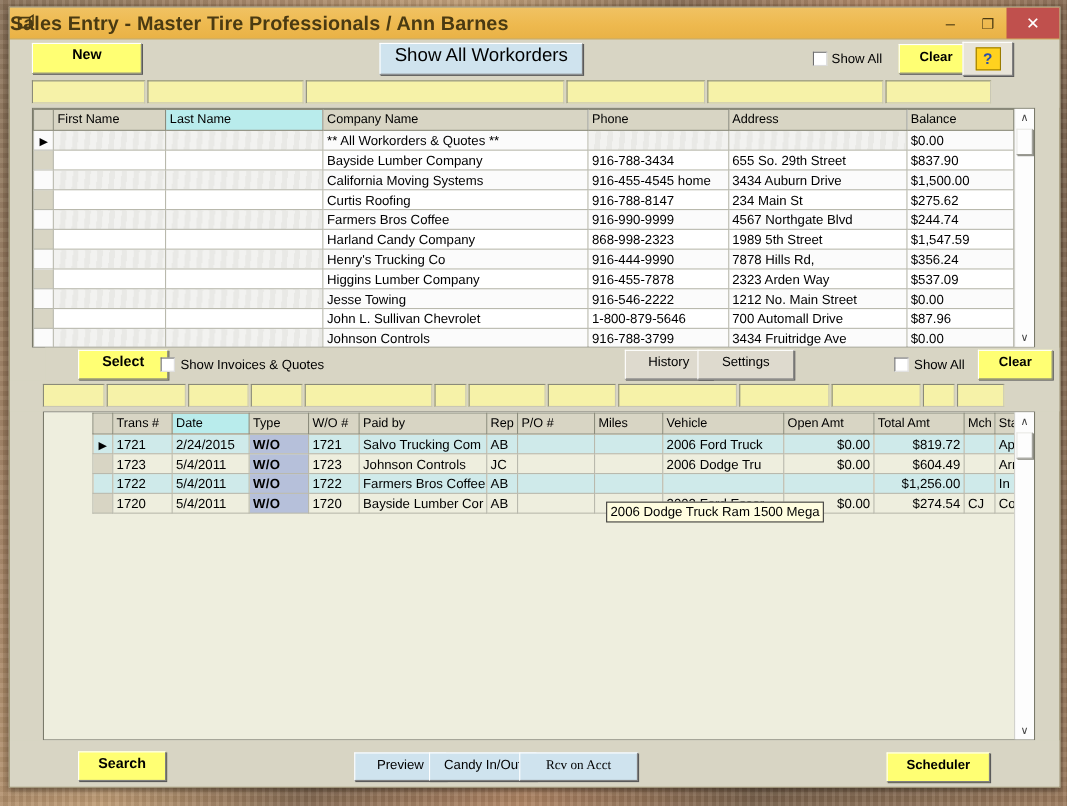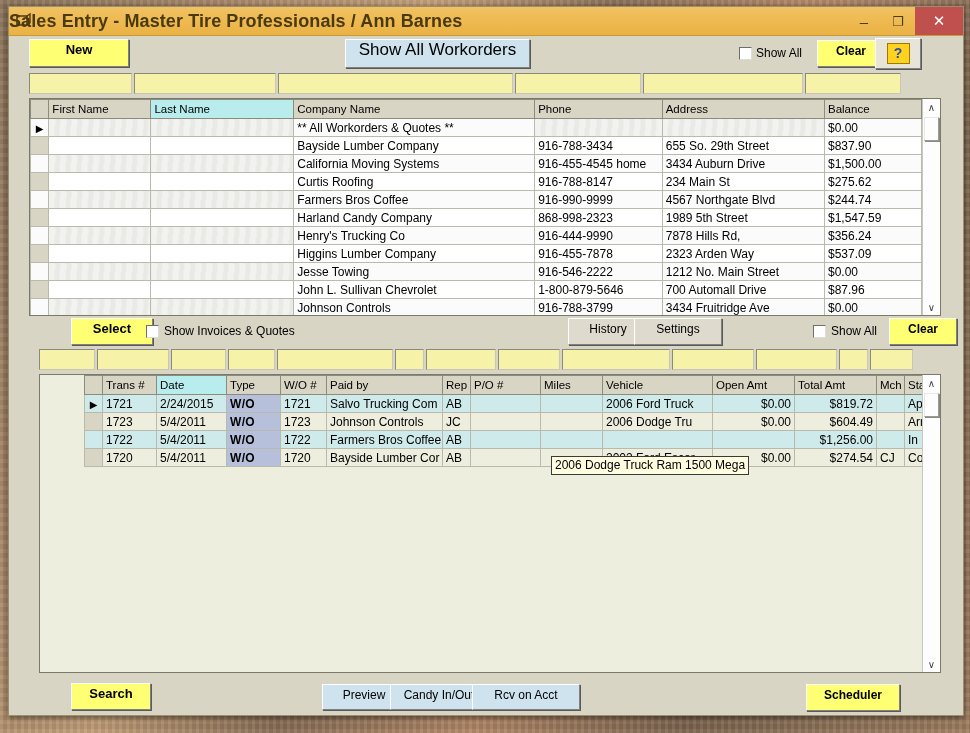--- a/index.html
+++ b/index.html
@@ -164,21 +164,21 @@
   #btn-history { position:absolute; left:527px; width:62px; height:21px; text-align:center; font-size:12px; }
   #btn-settings { position:absolute; left:593px; width:70px; height:21px; text-align:center; font-size:12px; }
   #chk-showall-mid { position:absolute; left:772px; display:flex; align-items:center; gap:5px; font-size:12px; }
   #btn-clear-mid { position:absolute; left:848px; width:50px; height:21px; text-align:center; font-size:12px; }
 
   
   #toolbar-bottom { flex:0 0 42px; position:relative; background:#d8d5c4; }
   #btn-search { position:absolute; left:30px; top:10px; width:62px; height:21px; text-align:center; font-size:13px;margin-left:32px; }
   #btn-preview { position:absolute; left:313px; top:11px; width:66px; height:20px; text-align:center; font-size:12px; }
   #btn-paidinout { position:absolute; left:381px; top:11px; width:80px; height:20px; text-align:center; font-size:12px; }
-  #btn-rcvonacct { position:absolute; left:463px; top:11px; width:90px; height:20px; text-align:center; font-size:12px; }
+  #btn-rcvonacct { position:absolute; left:463px; top:11px; width:90px; height:20px; text-align:center; font-size:12px;font-family:Liberation Serif, serif; }
   #btn-scheduler { position:absolute; left:797px; top:11px; width:76px; height:21px; text-align:center; font-size:12px; }
 
   
   #veh-tooltip {
     position:absolute; left:551px; top:456px;
     background:#fffde0; border:1px solid #3a3a3a;
     font-size:12px; padding:0 3px; height:17px; line-height:17px;
     white-space:nowrap; z-index:20; color:#000;
   }
 

